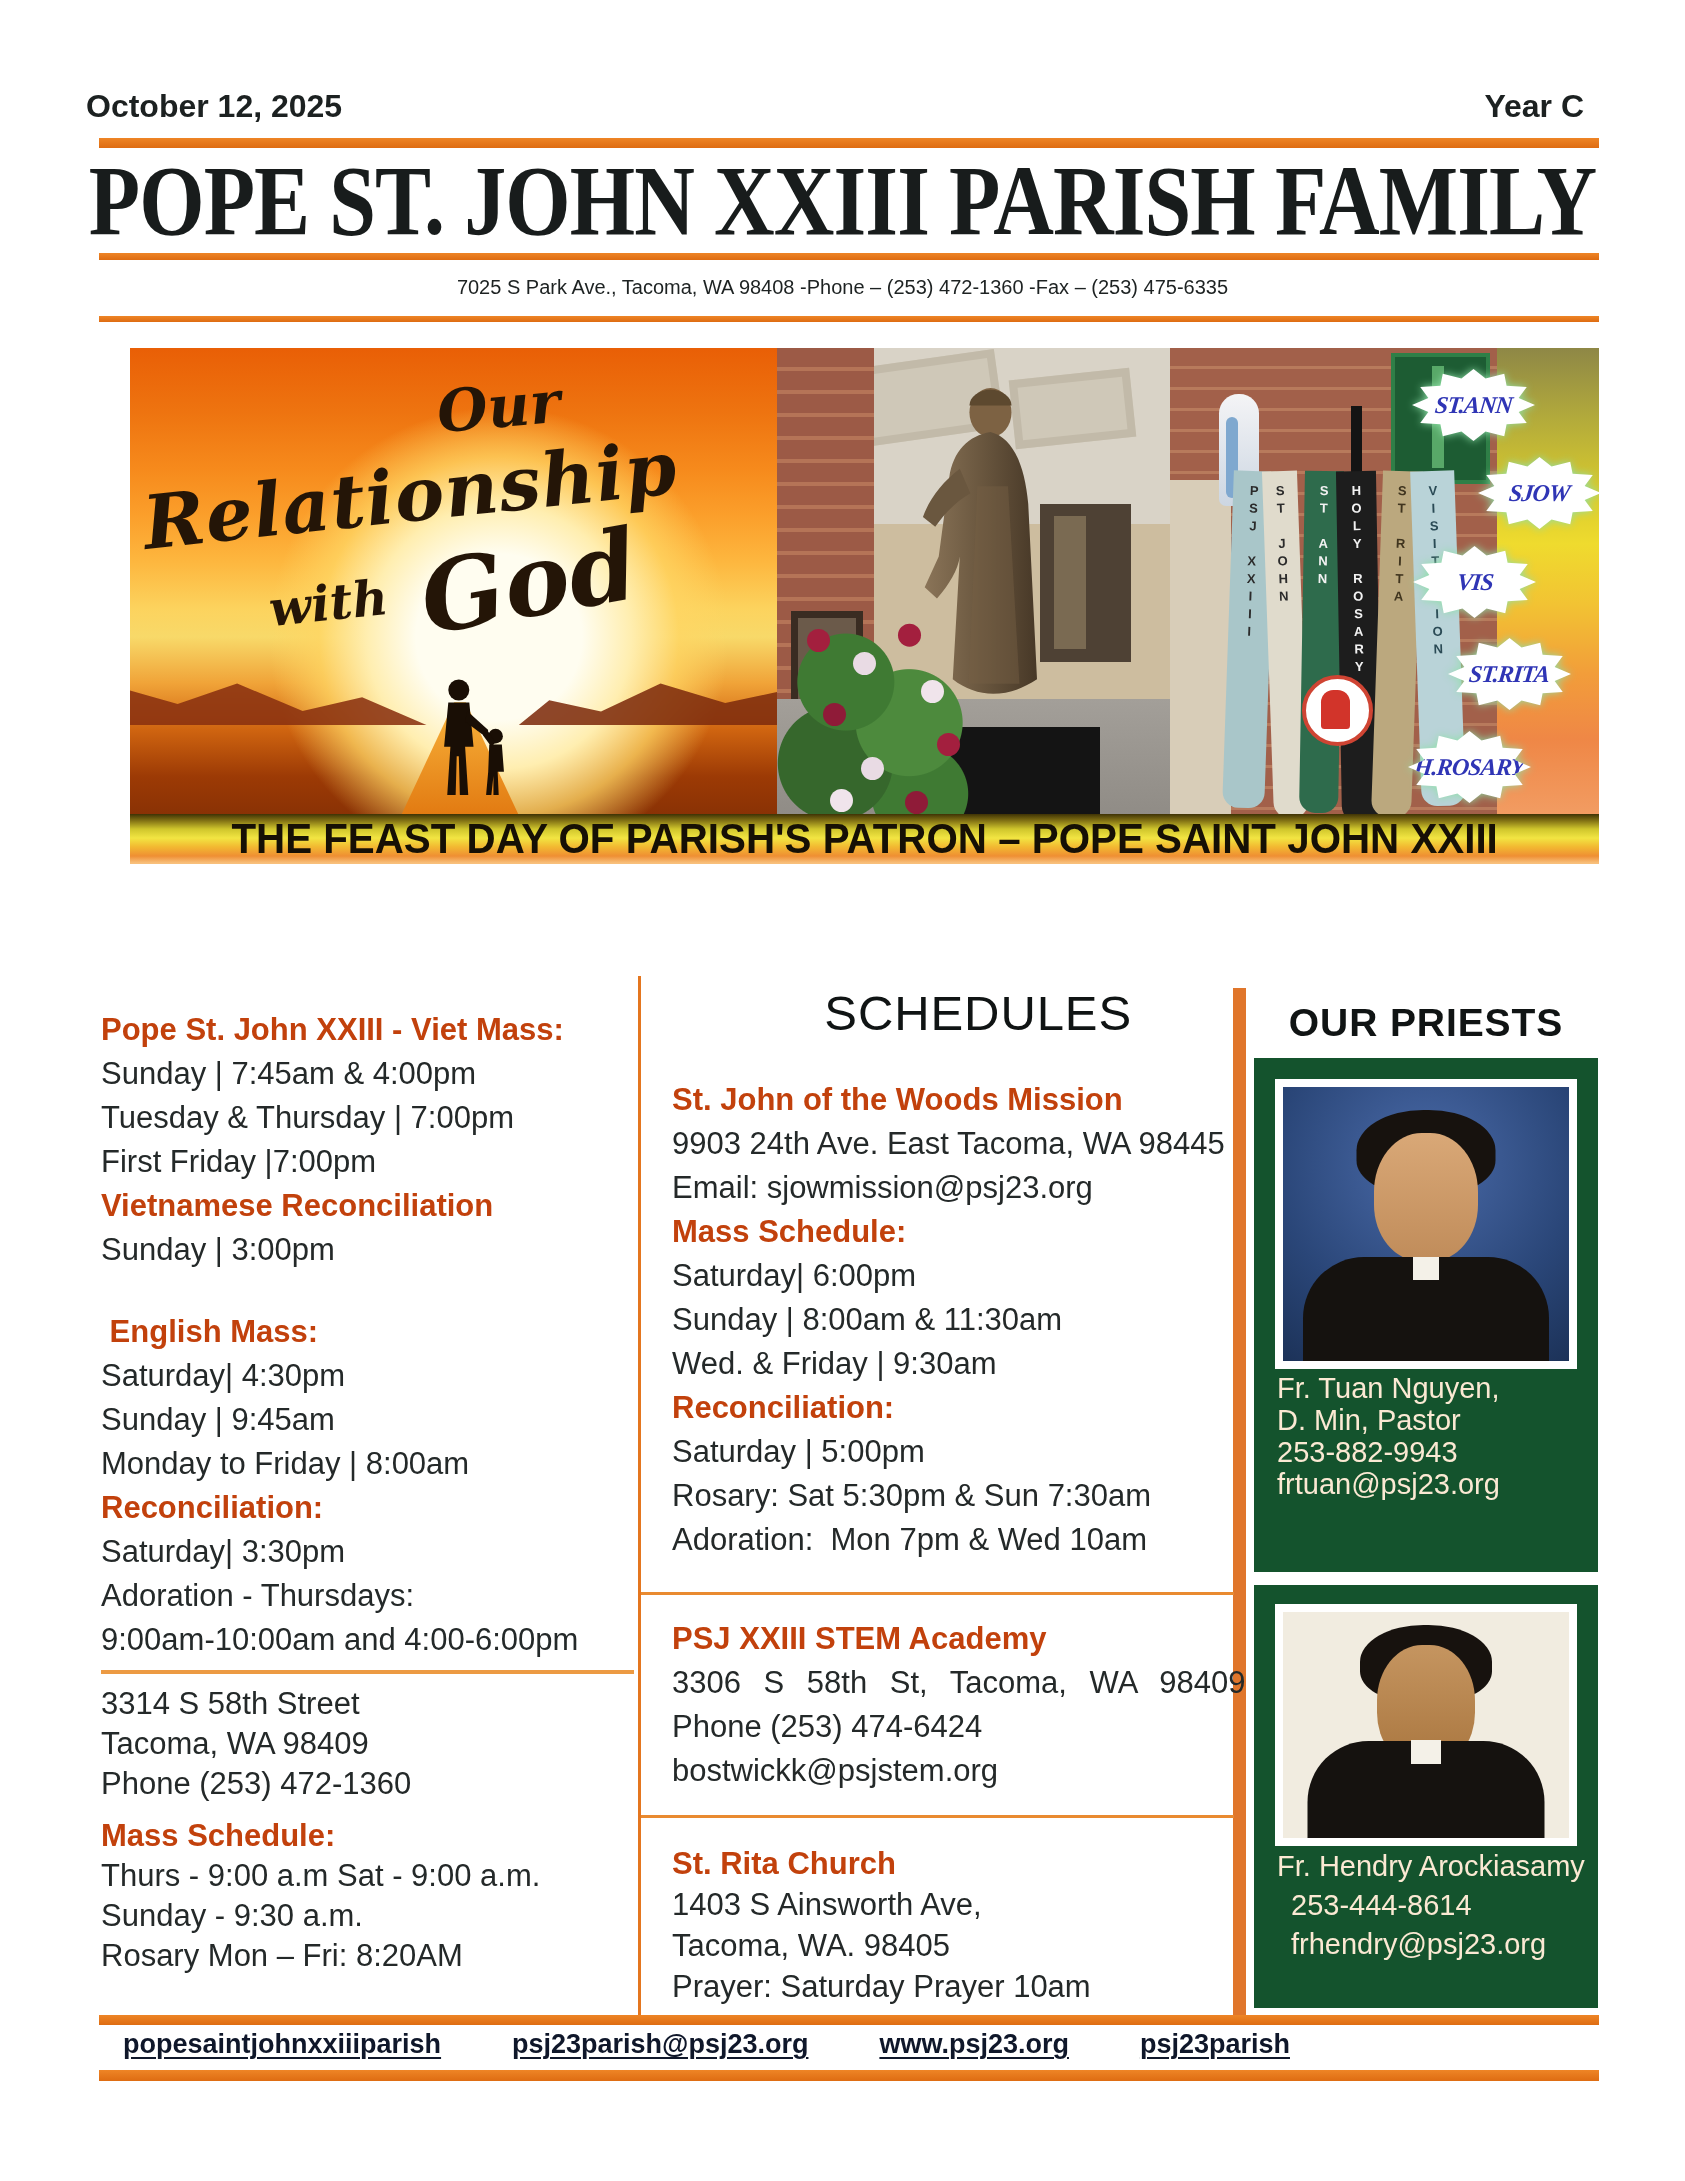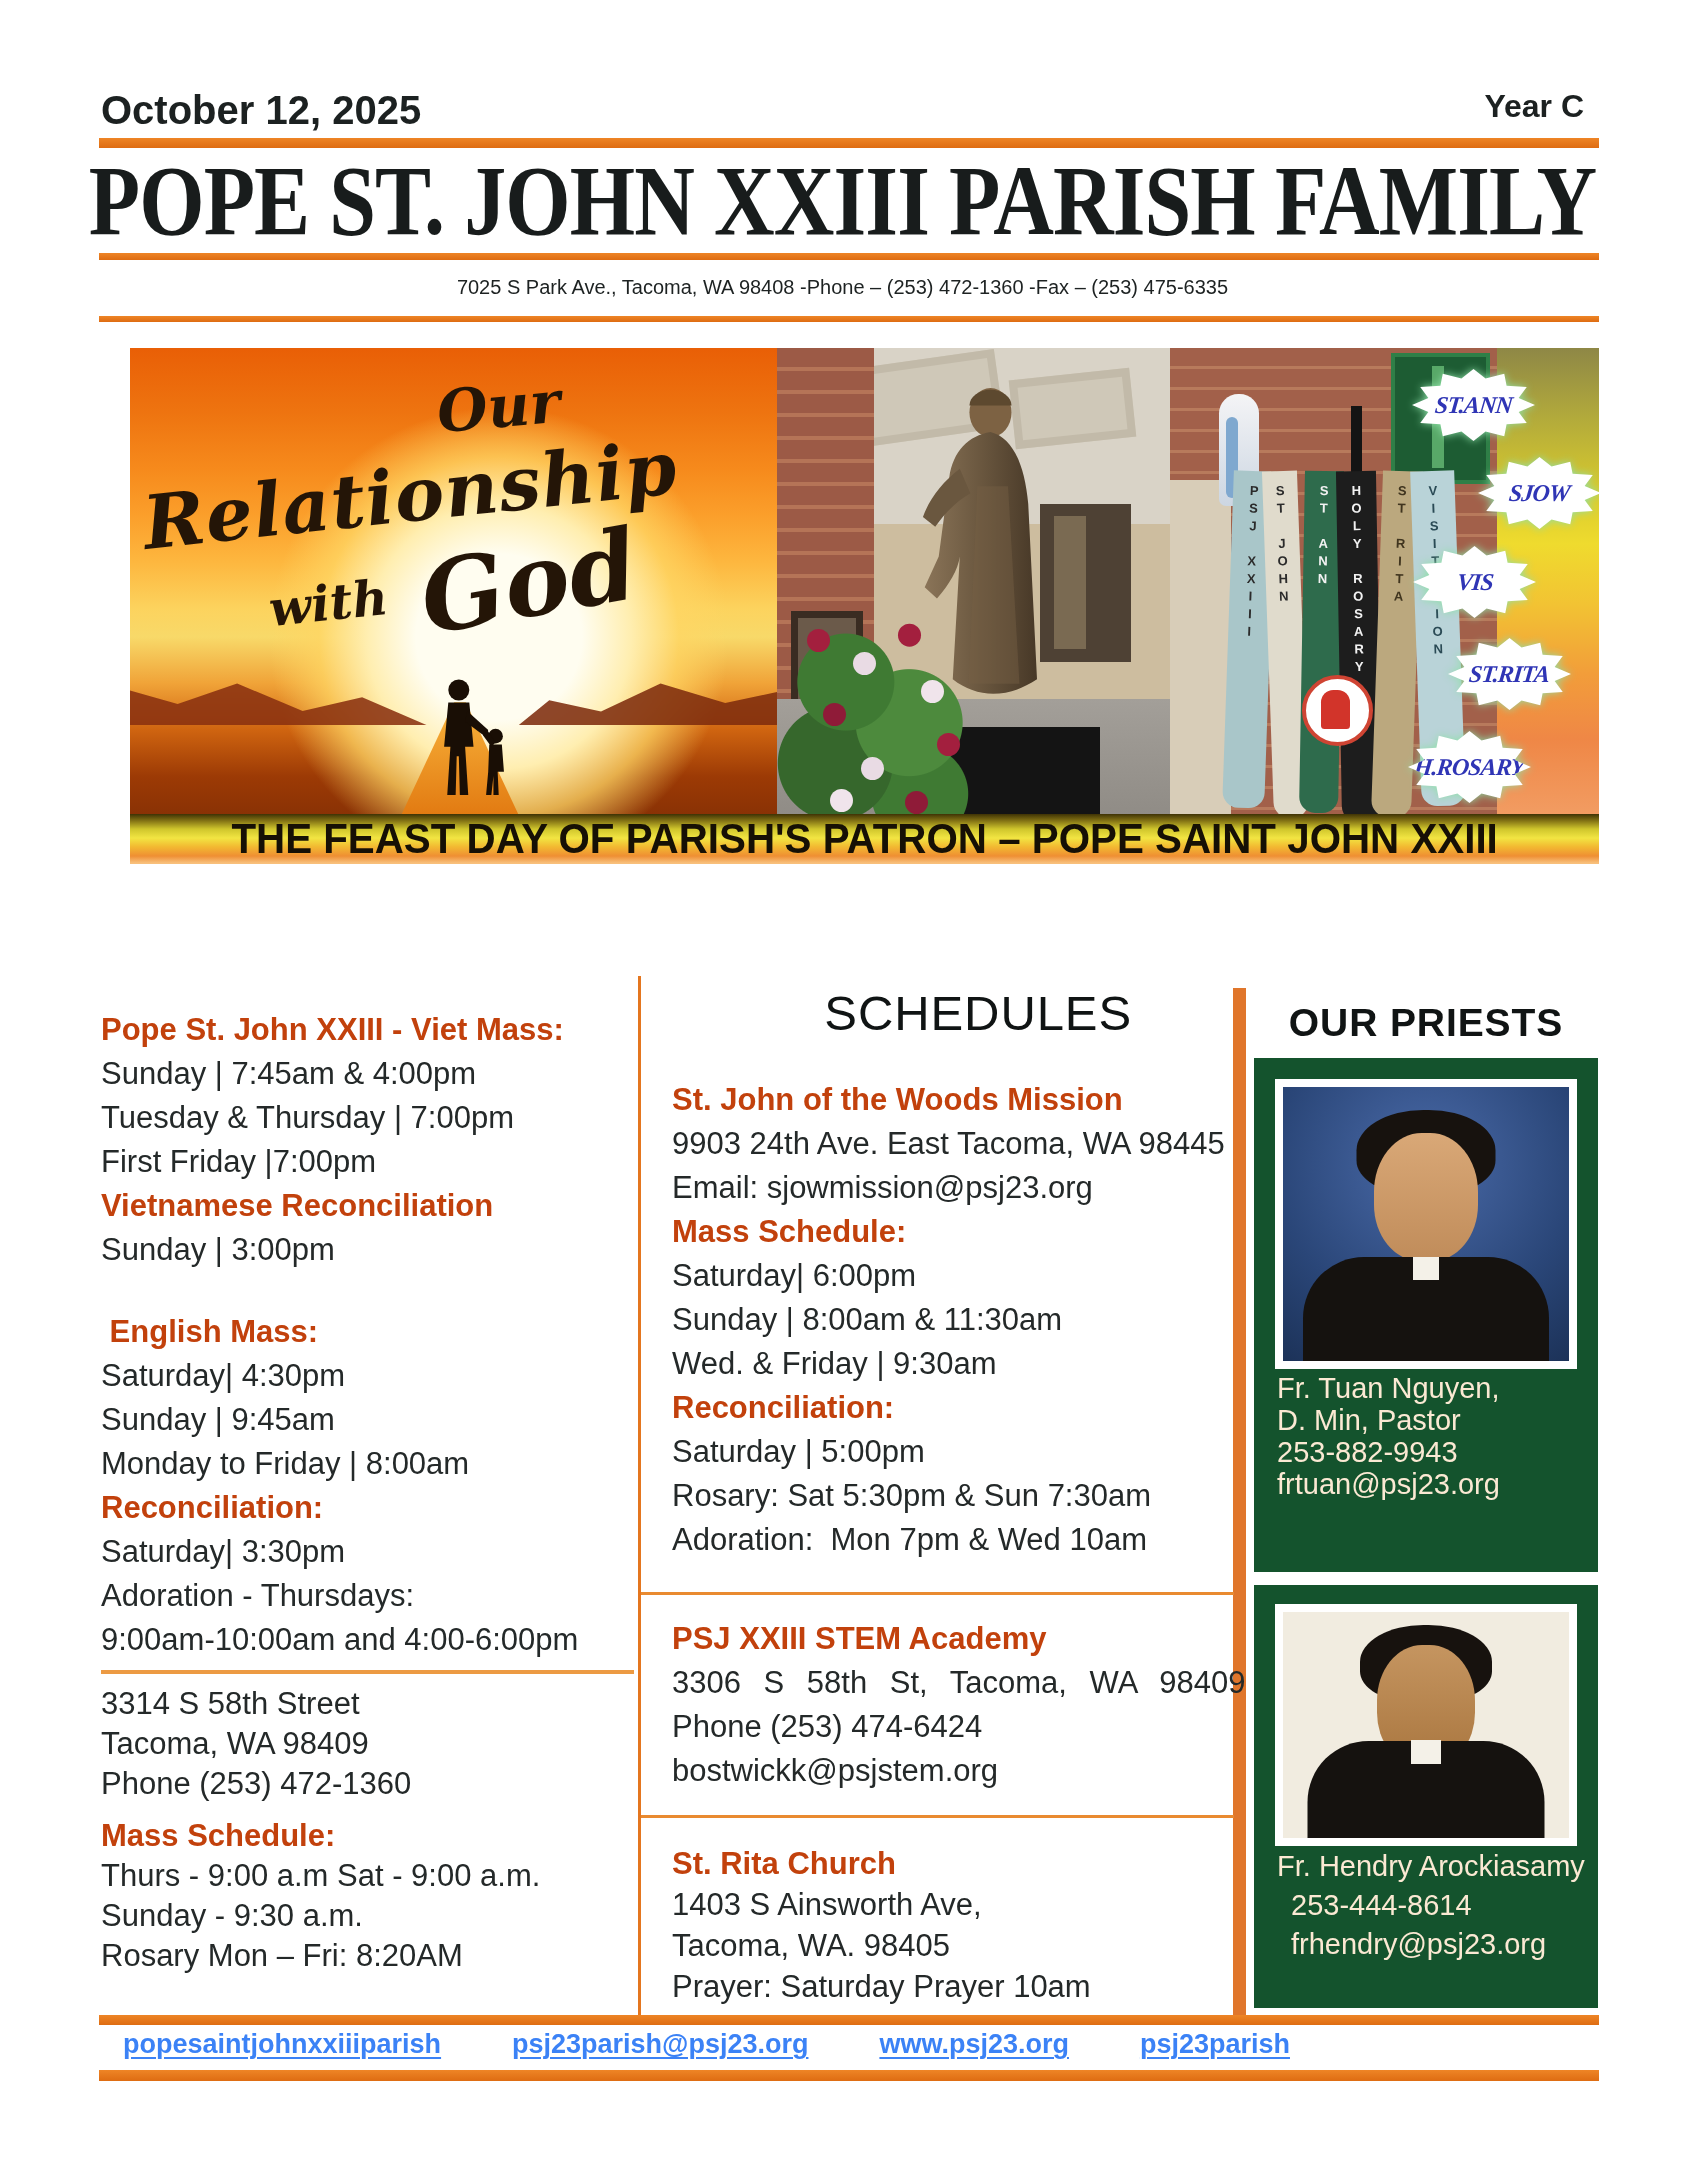--- a/index.html
+++ b/index.html
@@ -1,21 +1,21 @@
 <!DOCTYPE html>
 <html style="font-size:14px"><head>
 <meta charset="utf-8">
 <style>
   html,body{margin:0;padding:0;background:#fff;}
   .page{position:relative;width:1685px;height:2181px;background:#ffffff;overflow:hidden;
         font-family:"Liberation Sans", sans-serif;color:#232828;}
   .abs{position:absolute;}
 
   
-  .date{left:101px;top:88px;font-size:40px;font-weight:700;color:#1c2121;}
+  .date{left:86px;top:88px;font-size:32px;font-weight:700;color:#1c2121;}
   .year{right:101px;top:88px;font-size:32px;font-weight:700;color:#1c2121;}
   .rule{background:linear-gradient(180deg,#ee8526,#de6c12);}
   .rule1{left:99px;top:138px;width:1500px;height:9.7px;}
   .rule2{left:99px;top:253px;width:1500px;height:7px;}
   .rule3{left:99px;top:316px;width:1500px;height:6.1px;}
   .main-title{left:0;top:149px;width:1685px;text-align:center;
       font-family:"Liberation Serif", serif;font-weight:700;font-size:84px;line-height:1.05;
       color:#181c1c;transform:scaleY(1.18);transform-origin:50% 0;letter-spacing:-0.9px;}
   .address{left:0;top:269px;width:1685px;text-align:center;font-size:20px;line-height:37px;color:#1d2222;}
 
@@ -162,21 +162,21 @@
   #card1 .plines{top:314px;}
   #card2 .plines{top:262px;}
   .pline{font-size:29px;line-height:32px;color:#fbe9d3;white-space:pre;}
   #card2 .pline{line-height:39px;}
   #card2 .pline.ind{padding-left:14px;}
 
   
   #f-rule-top{left:99px;top:2015px;width:1500px;height:9.7px;}
   #f-rule-bot{left:99px;top:2070px;width:1500px;height:10.5px;}
   #f-links{left:123px;top:2029px;width:1167px;display:flex;justify-content:space-between;}
-  #f-links a{font-size:27px;font-weight:700;color:#3b82f6;text-decoration:underline;
+  #f-links a{font-size:27px;font-weight:700;color:#0f172a;text-decoration:underline;
     text-decoration-thickness:1.8px;text-underline-offset:4.4px;}
 </style>
 </head>
 <body>
 
 <div class="page">
 
   <div class="abs date">October 12, 2025</div>
   <div class="abs year">Year C</div>
   <div class="abs rule rule1"></div>

